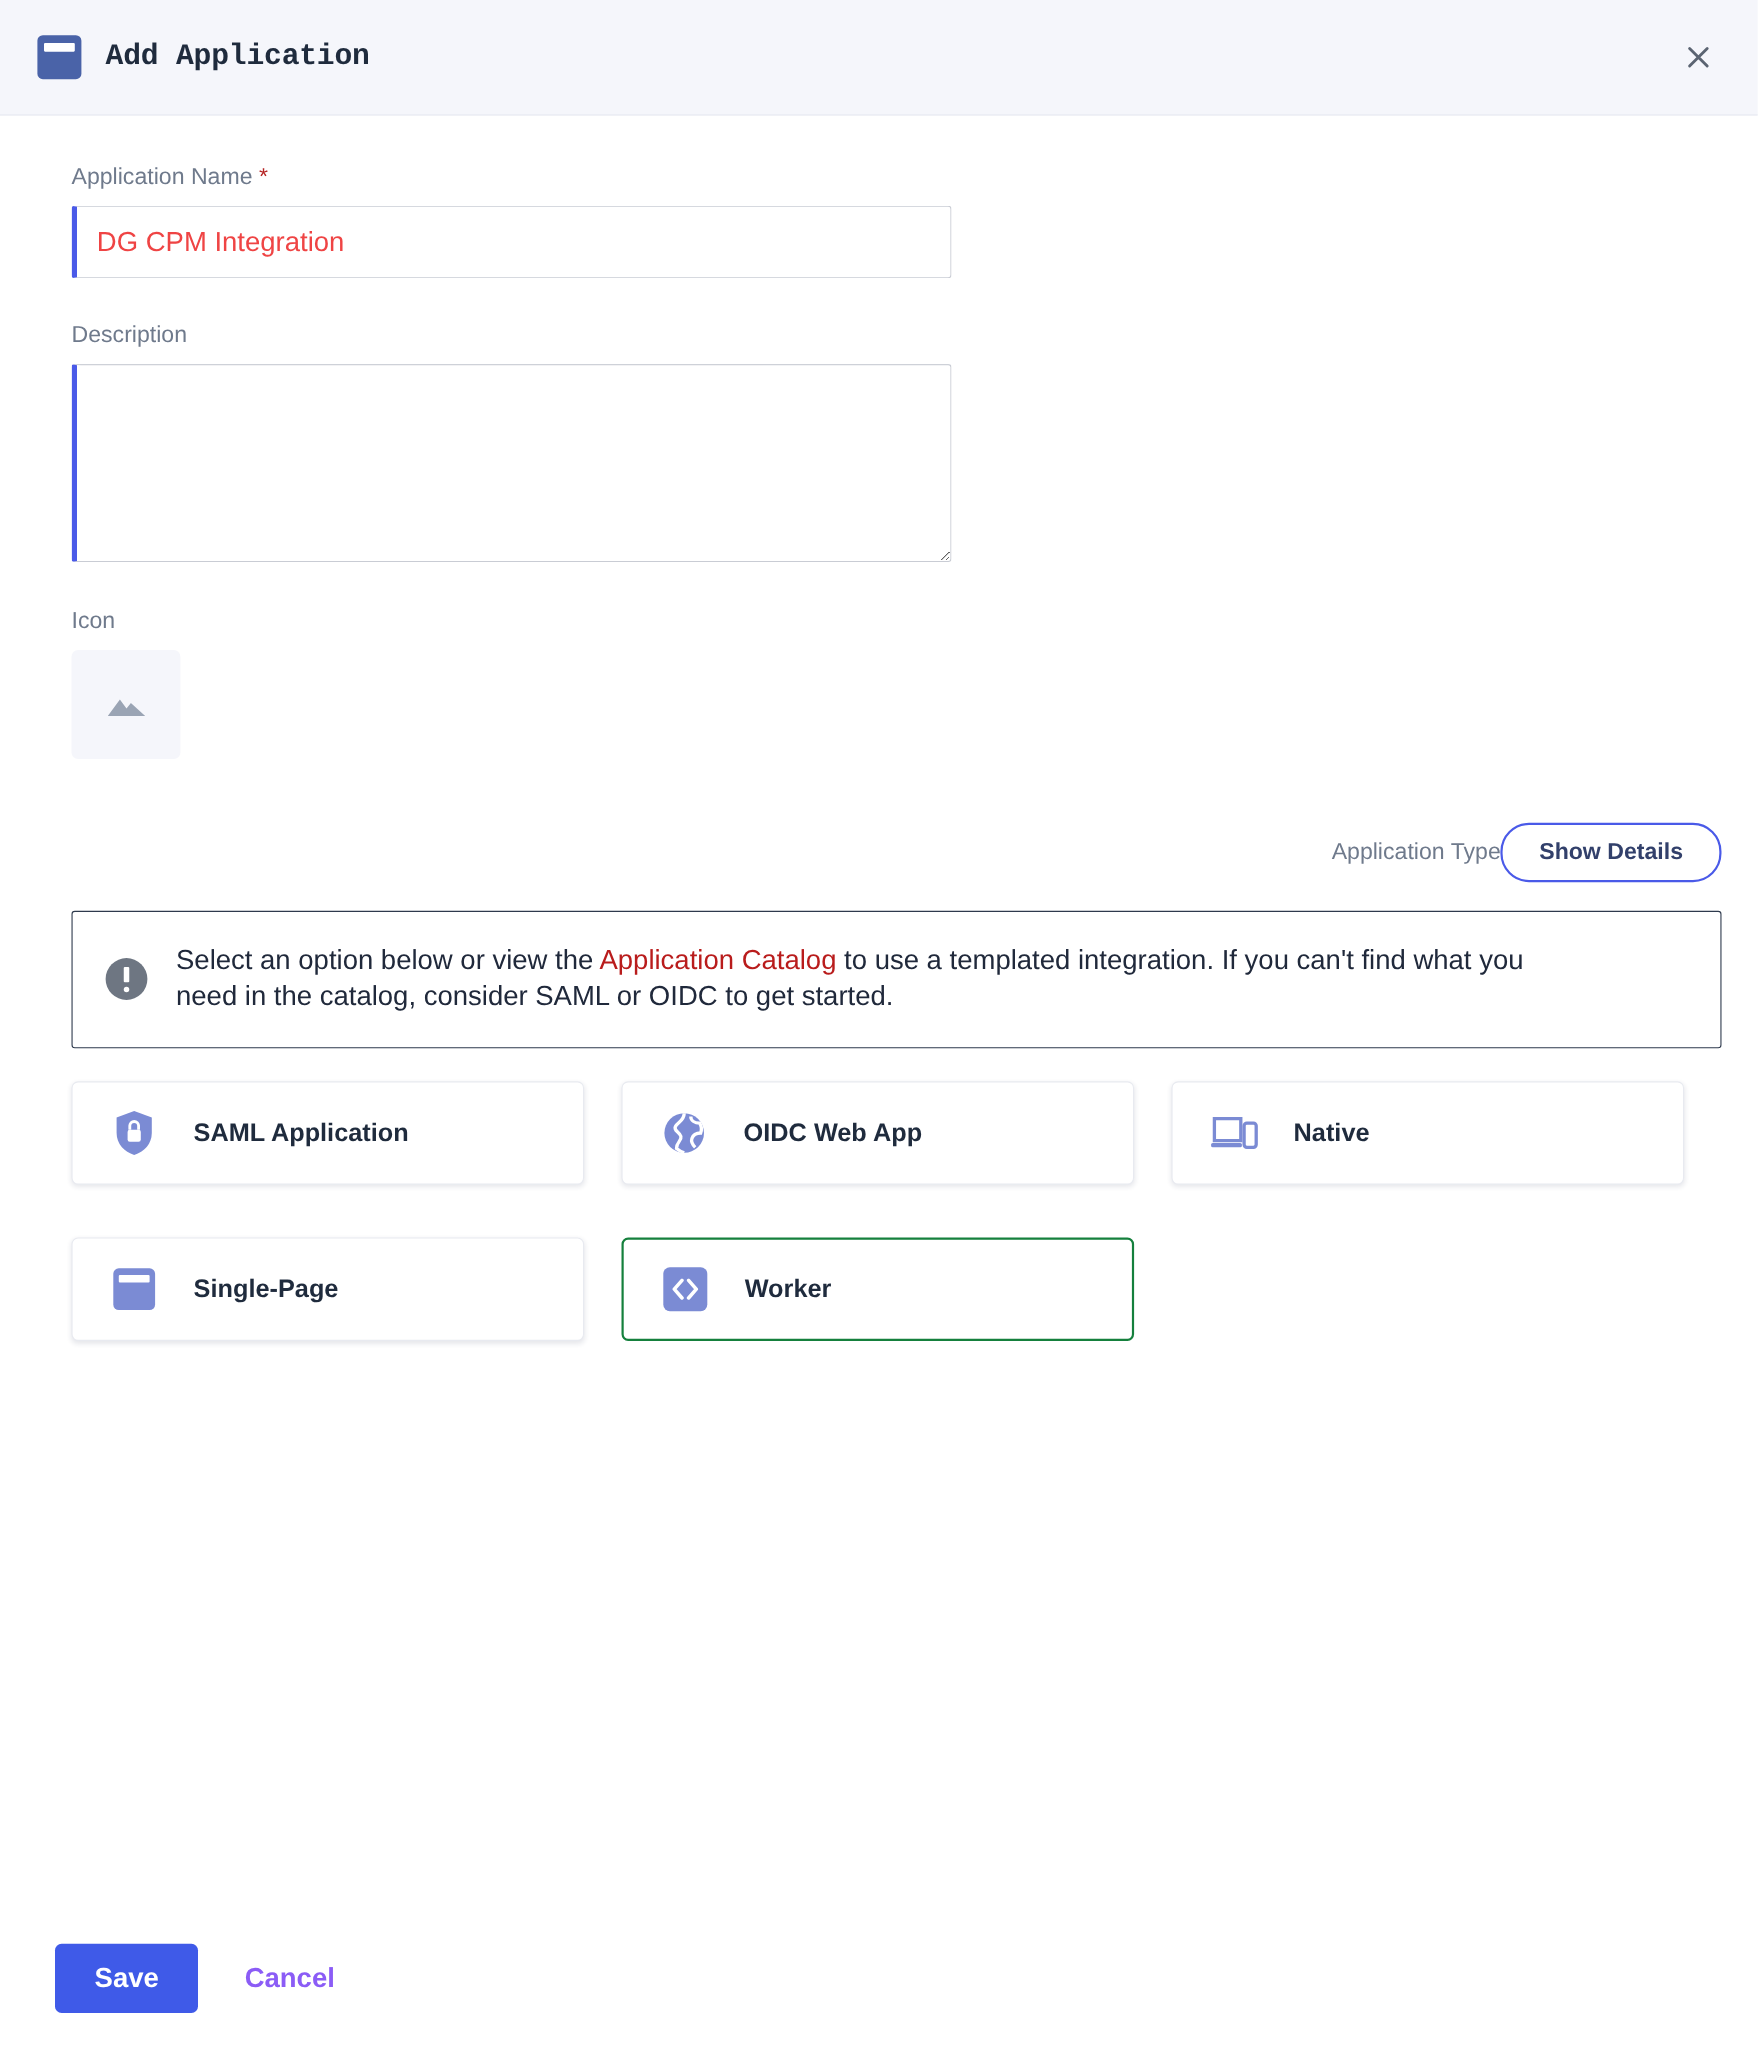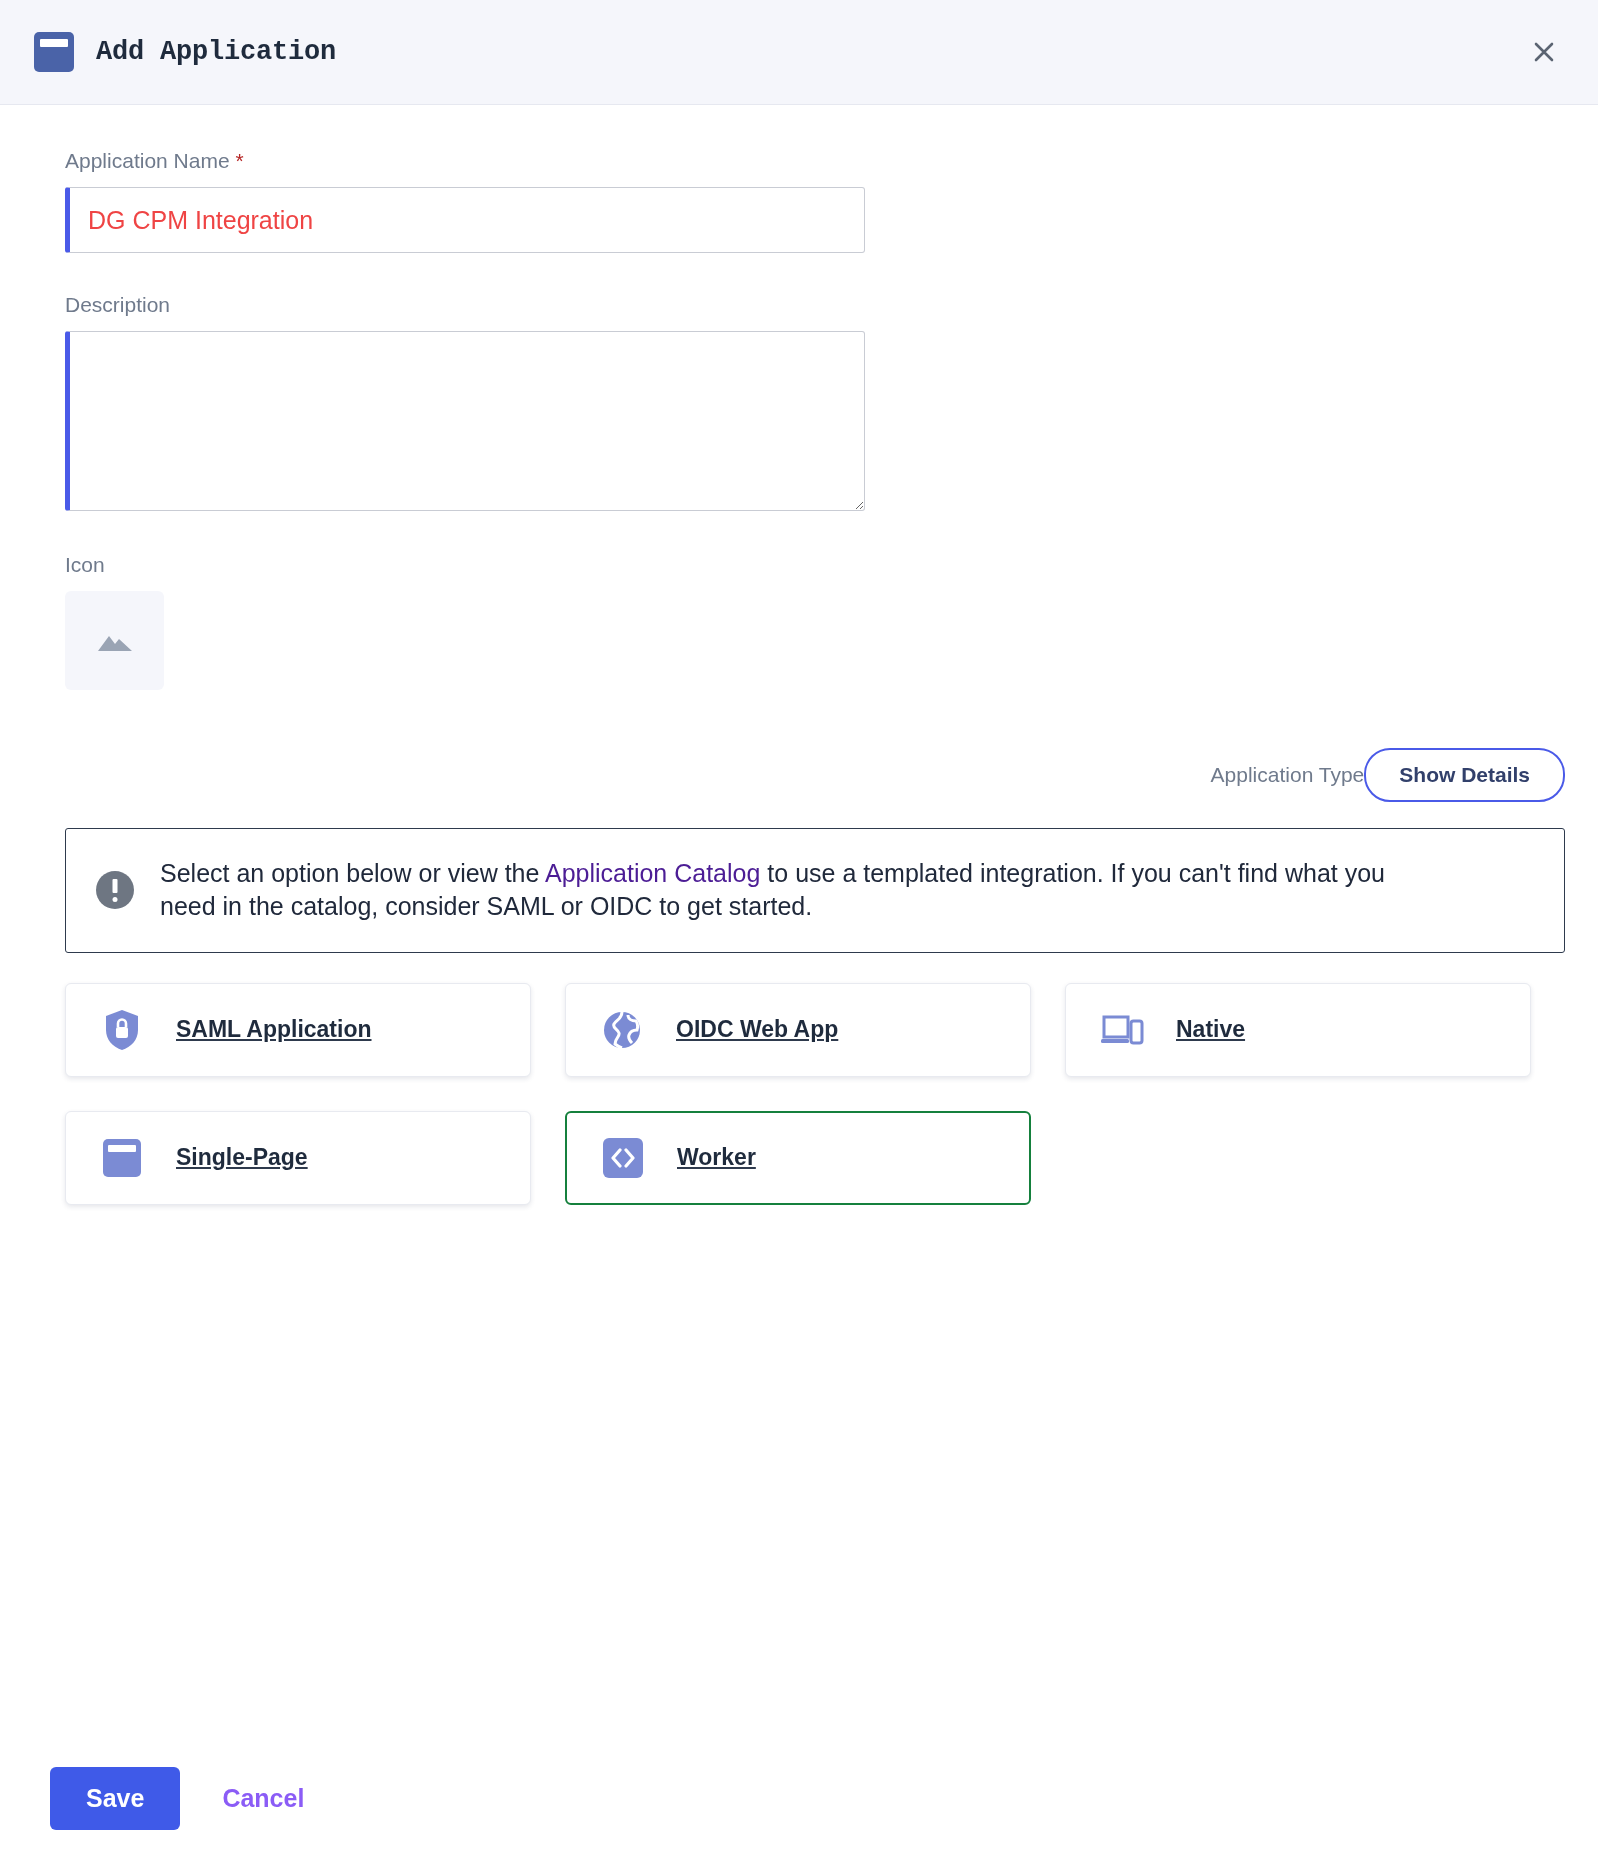--- a/index.html
+++ b/index.html
@@ -173,31 +173,30 @@
     width: 5px; height: 5px;
     background: #ffffff;
     border-radius: 50%;
   }
   .info-text {
     font-size: 25px;
     line-height: 1.33;
     color: #20293b;
     max-width: 1270px;
   }
-  .info-link { color: #4c1d95; cursor: pointer; }
+  .info-link { color: #b91c1c; cursor: pointer; }
 
   
   .card-grid {
     margin-top: 30px;
     width: 1500px;
     display: grid;
     grid-template-columns: repeat(3, 466px);
-    gap: 34px 34px;
+    gap: 48px 34px;
     justify-content: start;
-    text-decoration: underline;
   }
   .type-card {
     height: 94px;
     background: #ffffff;
     border: 1px solid #e8eaf0;
     border-radius: 6px;
     box-shadow: 0 2px 5px rgba(30,40,70,0.11);
     display: flex;
     align-items: center;
     padding-left: 34px;

